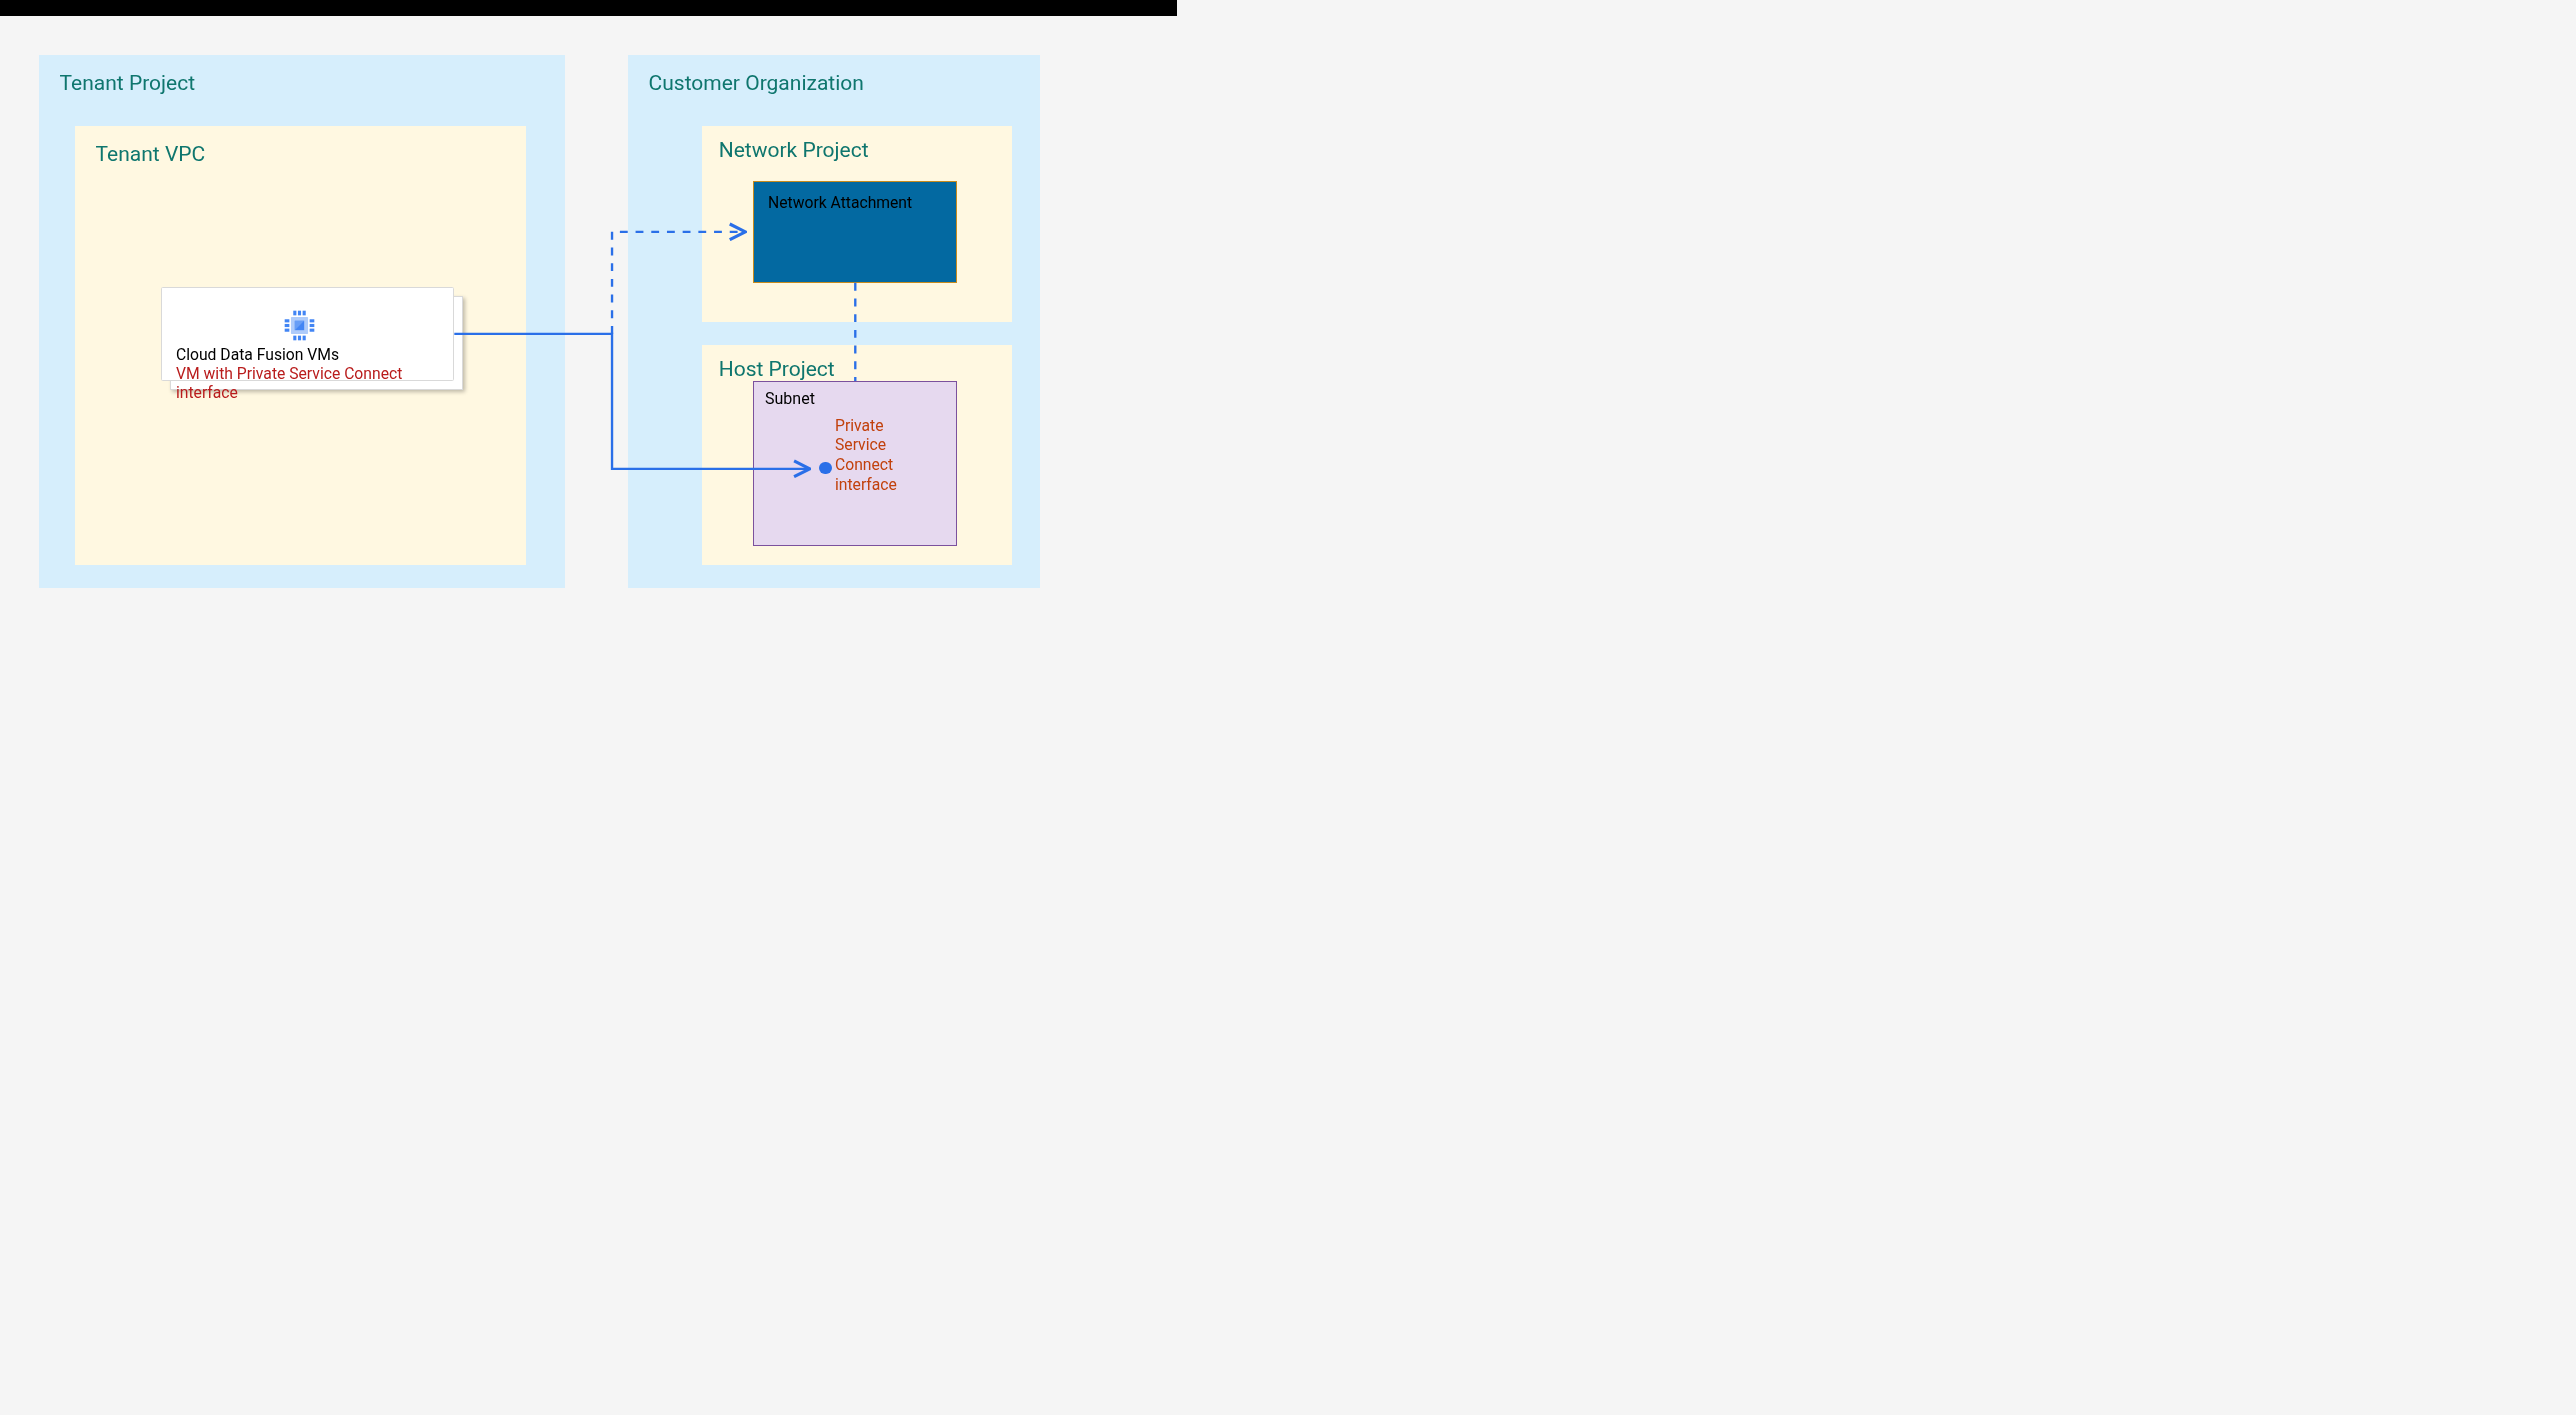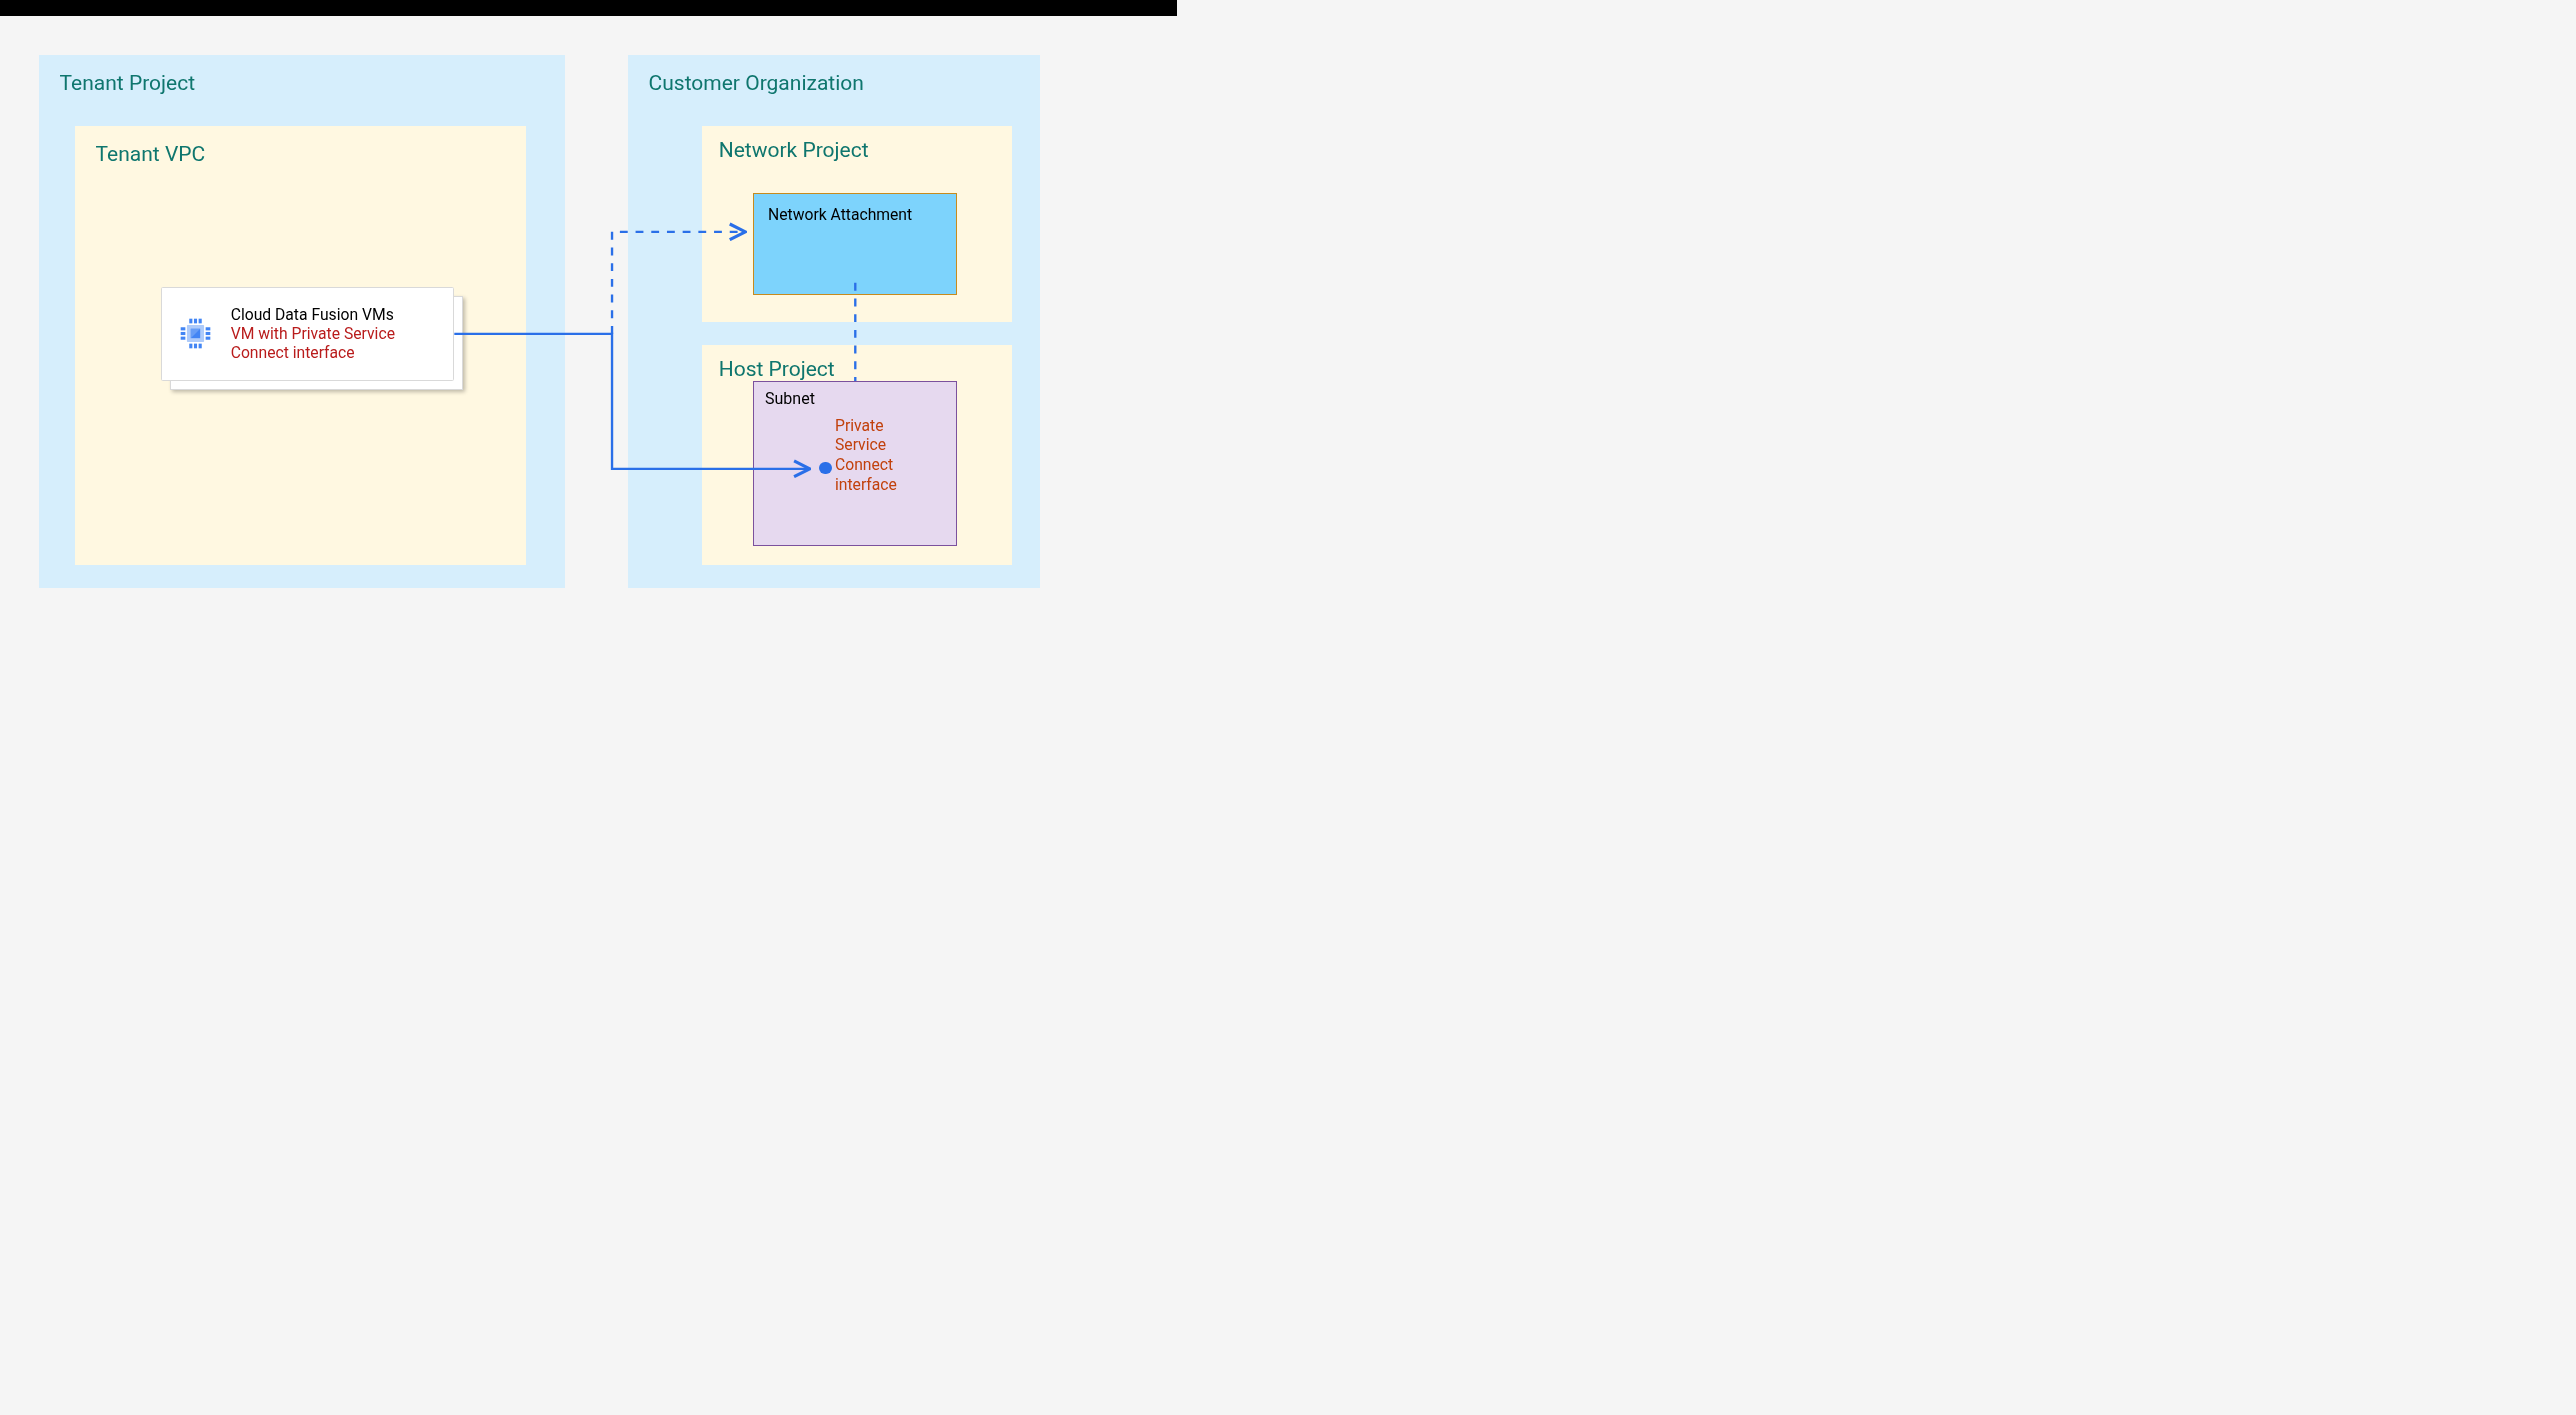--- a/index.html
+++ b/index.html
@@ -60,26 +60,25 @@
   .host-project {
     left: 702px; top: 329px;
     width: 310px; height: 220px;
     background: #fff8e1;
     padding: 11px 15.7px;
   }
   .net-attach {
     position: absolute;
     left: 753px; top: 165px;
     width: 204px; height: 102px;
-    background: #7dd3fc;
+    background: #0369a1;
     border: 0.8px solid #c78b1e;
     padding: 11px 14px;
     font-size: 15.7px;
     color: #000;
-    margin-top: 12px;
   }
   .subnet {
     position: absolute;
     left: 753px; top: 365px;
     width: 204px; height: 165px;
     background: #e6d9ef;
     border: 0.8px solid #7b519d;
     padding: 7.8px 11px;
     font-size: 16px;
     color: #000;
@@ -95,20 +94,21 @@
   .vm-card {
     position: absolute;
     left: 161px; top: 271px;
     width: 293px; height: 94px;
     background: #fff;
     border: 0.8px solid #d9d9d9;
     border-radius: 1.6px;
     display: flex;
     align-items: center;
     padding: 18px 14px;
+    flex-direction: column;
   }
   .vm-shadow {
     position: absolute;
     left: 170px; top: 280px;
     width: 293px; height: 94px;
     background: #fff;
     border: 0.8px solid #d9d9d9;
     box-shadow: 2.4px 2.4px 3.9px rgba(0,0,0,0.25);
   }
   .vm-card .icon {

